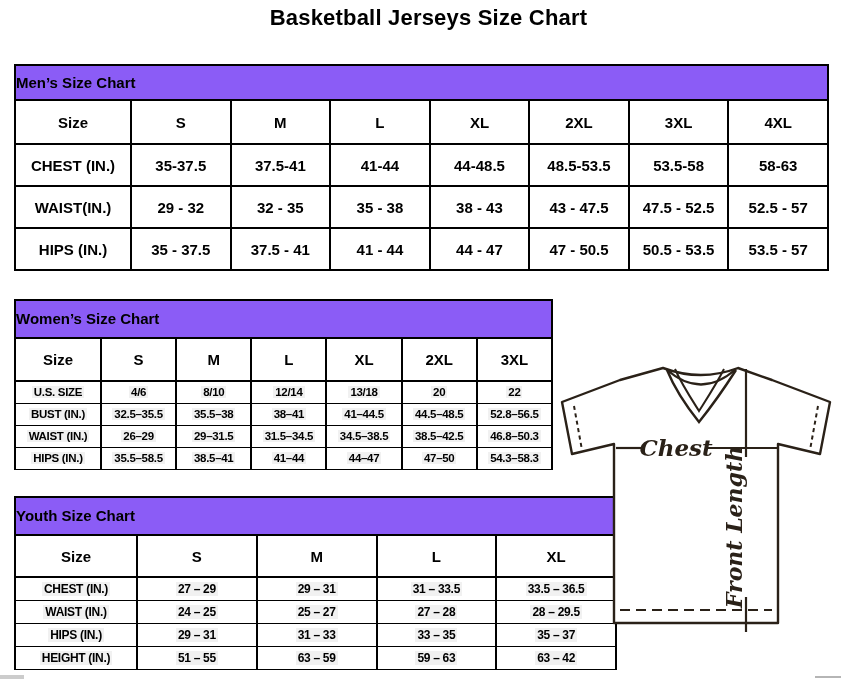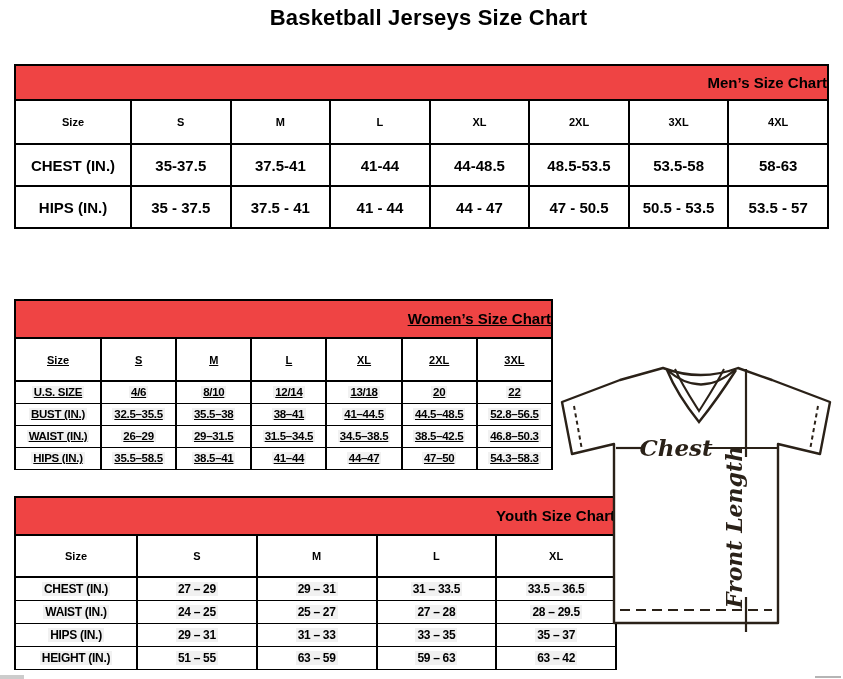--- a/index.html
+++ b/index.html
@@ -2,37 +2,37 @@
 <html><head>
 <meta charset="utf-8">
 <style>
   html,body{margin:0;padding:0;background:#ffffff;}
   .page{position:relative;width:843px;height:679px;background:#fff;overflow:hidden;
         font-family:"Liberation Sans",sans-serif;color:#000;}
   .page-title{position:absolute;top:5px;left:7px;width:100%;text-align:center;
         font-size:22px;font-weight:bold;margin:0;letter-spacing:0.2px;}
 
   .chart{position:absolute;left:14px;}
-  .chart-title{background:#ef4444;border:2px solid #000;border-bottom:none;
-        text-align:right;font-weight:bold;font-size:15px;}
+  .chart-title{background:#8b5cf6;border:2px solid #000;border-bottom:none;
+        text-align:left;font-weight:bold;font-size:15px;}
   .chart table{width:100%;border-collapse:collapse;table-layout:fixed;}
   .chart th,.chart td{border:1px solid #000;text-align:center;font-weight:bold;
         padding:0;overflow:hidden;white-space:nowrap;}
-  .chart thead th{font-size:11px;}
+  .chart thead th{font-size:15px;}
 
   
   .mens{top:64px;width:815px;}
   .mens .chart-title{height:33px;line-height:33px;}
   .mens th,.mens td{border-width:2px;font-size:15px;}
   .mens col.label-col{width:116px;}
   .mens thead tr{height:44px;}
   .mens tbody tr{height:42px;}
 
   
-  .womens{top:299px;width:539px;text-decoration:underline;}
+  .womens{top:299px;width:539px;}
   .womens .chart-title{height:36px;line-height:36px;}
   .womens col.label-col{width:86px;}
   .womens thead tr{height:43px;}
   .womens tbody tr{height:22px;margin-left:48px;}
   .womens tbody th,.womens tbody td{font-size:11.5px;letter-spacing:-0.3px;}
   .womens th,.womens td{border-width:2px;}
   .womens tbody td,.womens tbody th{border-width:1px 2px;}
 
   
   .youth{top:496px;width:603px;}
@@ -92,20 +92,30 @@
             <th>CHEST (IN.)</th>
             <td>35-37.5</td>
             <td>37.5-41</td>
             <td>41-44</td>
             <td>44-48.5</td>
             <td>48.5-53.5</td>
             <td>53.5-58</td>
             <td>58-63</td>
           </tr>
           <tr>
+            <th>WAIST(IN.)</th>
+            <td>29 - 32</td>
+            <td>32 - 35</td>
+            <td>35 - 38</td>
+            <td>38 - 43</td>
+            <td>43 - 47.5</td>
+            <td>47.5 - 52.5</td>
+            <td>52.5 - 57</td>
+          </tr>
+          <tr>
             <th>HIPS (IN.)</th>
             <td>35 - 37.5</td>
             <td>37.5 - 41</td>
             <td>41 - 44</td>
             <td>44 - 47</td>
             <td>47 - 50.5</td>
             <td>50.5 - 53.5</td>
             <td>53.5 - 57</td>
           </tr>
         </tbody>

